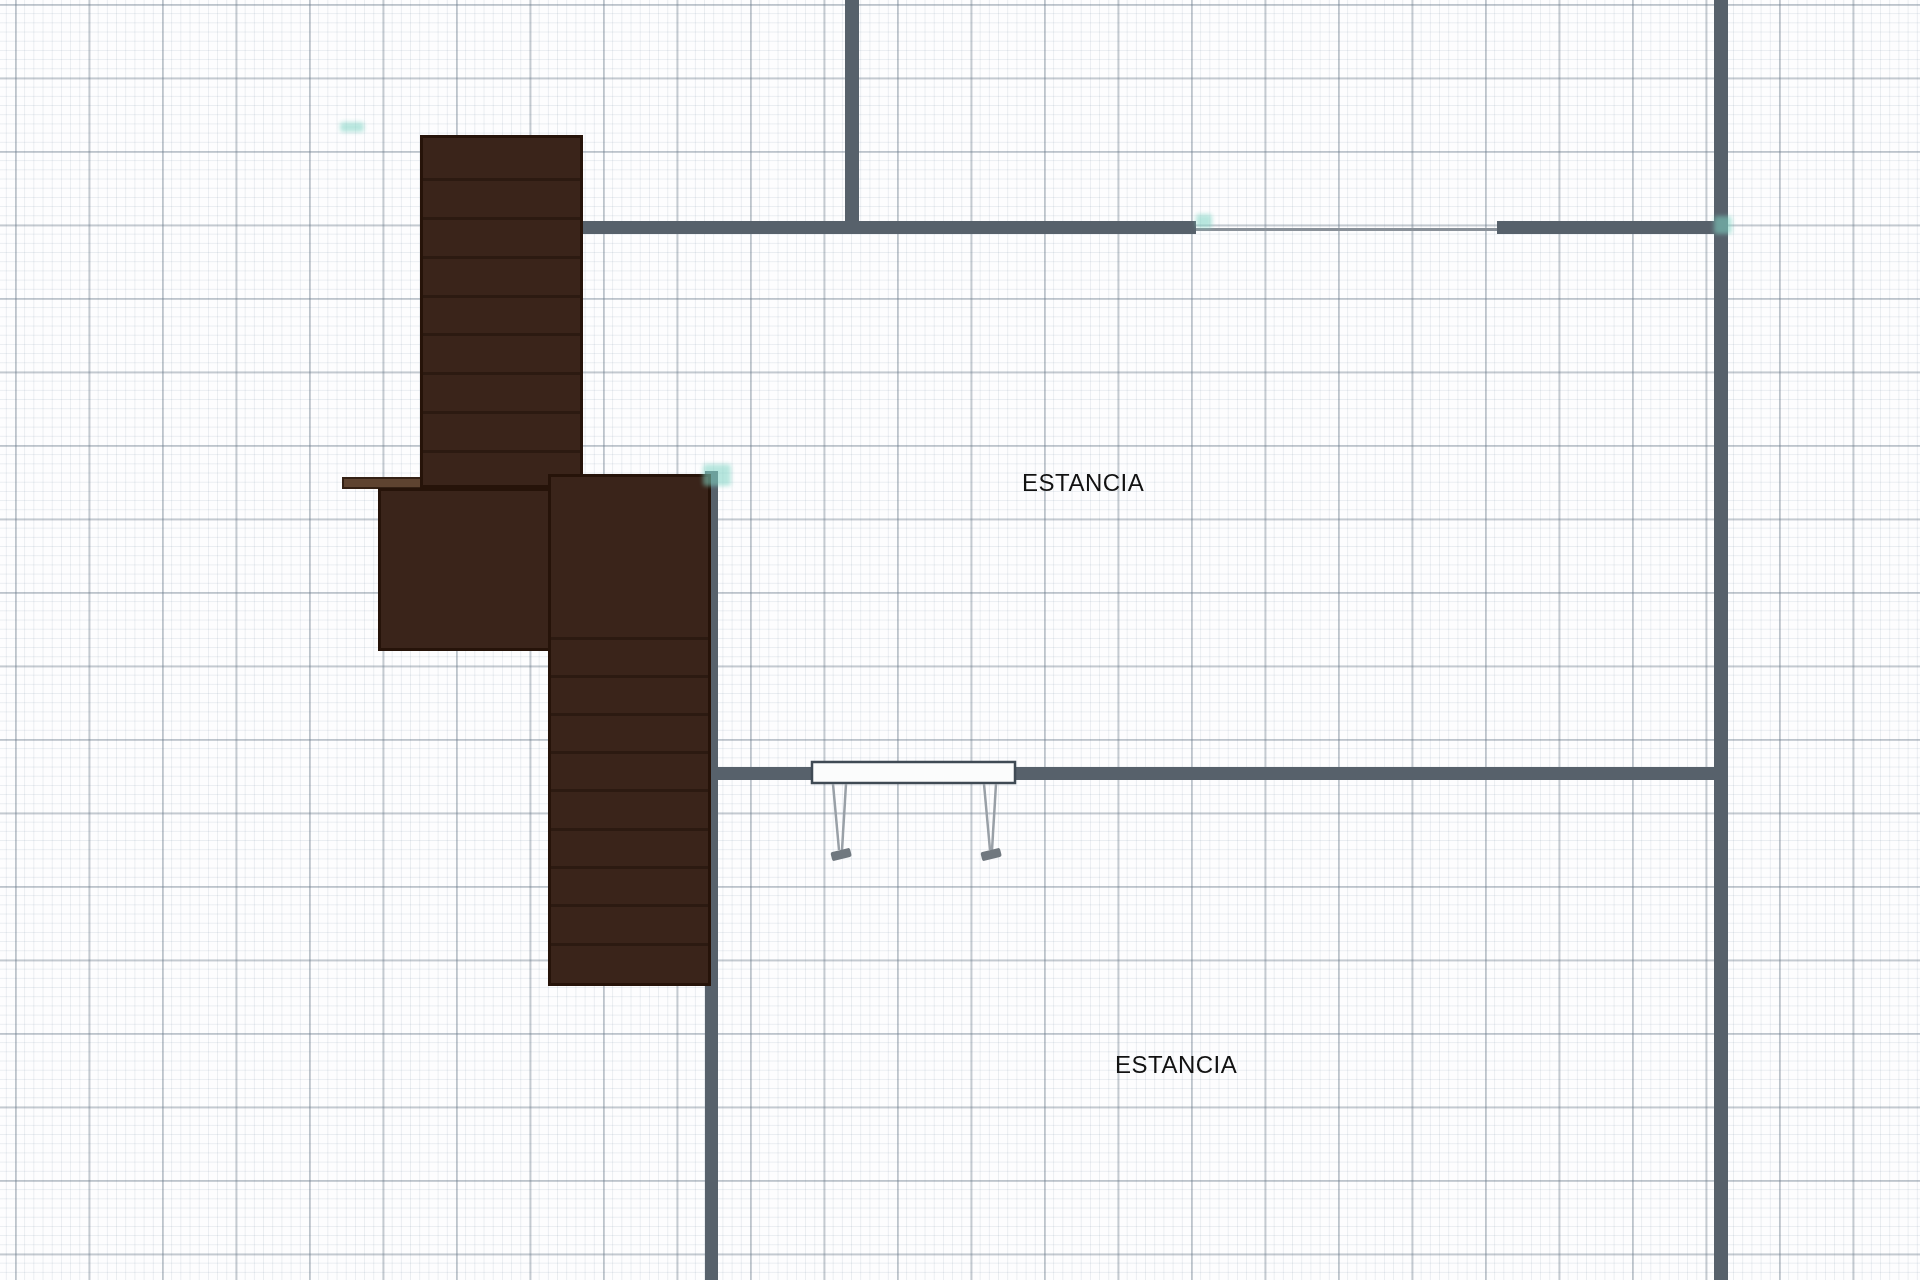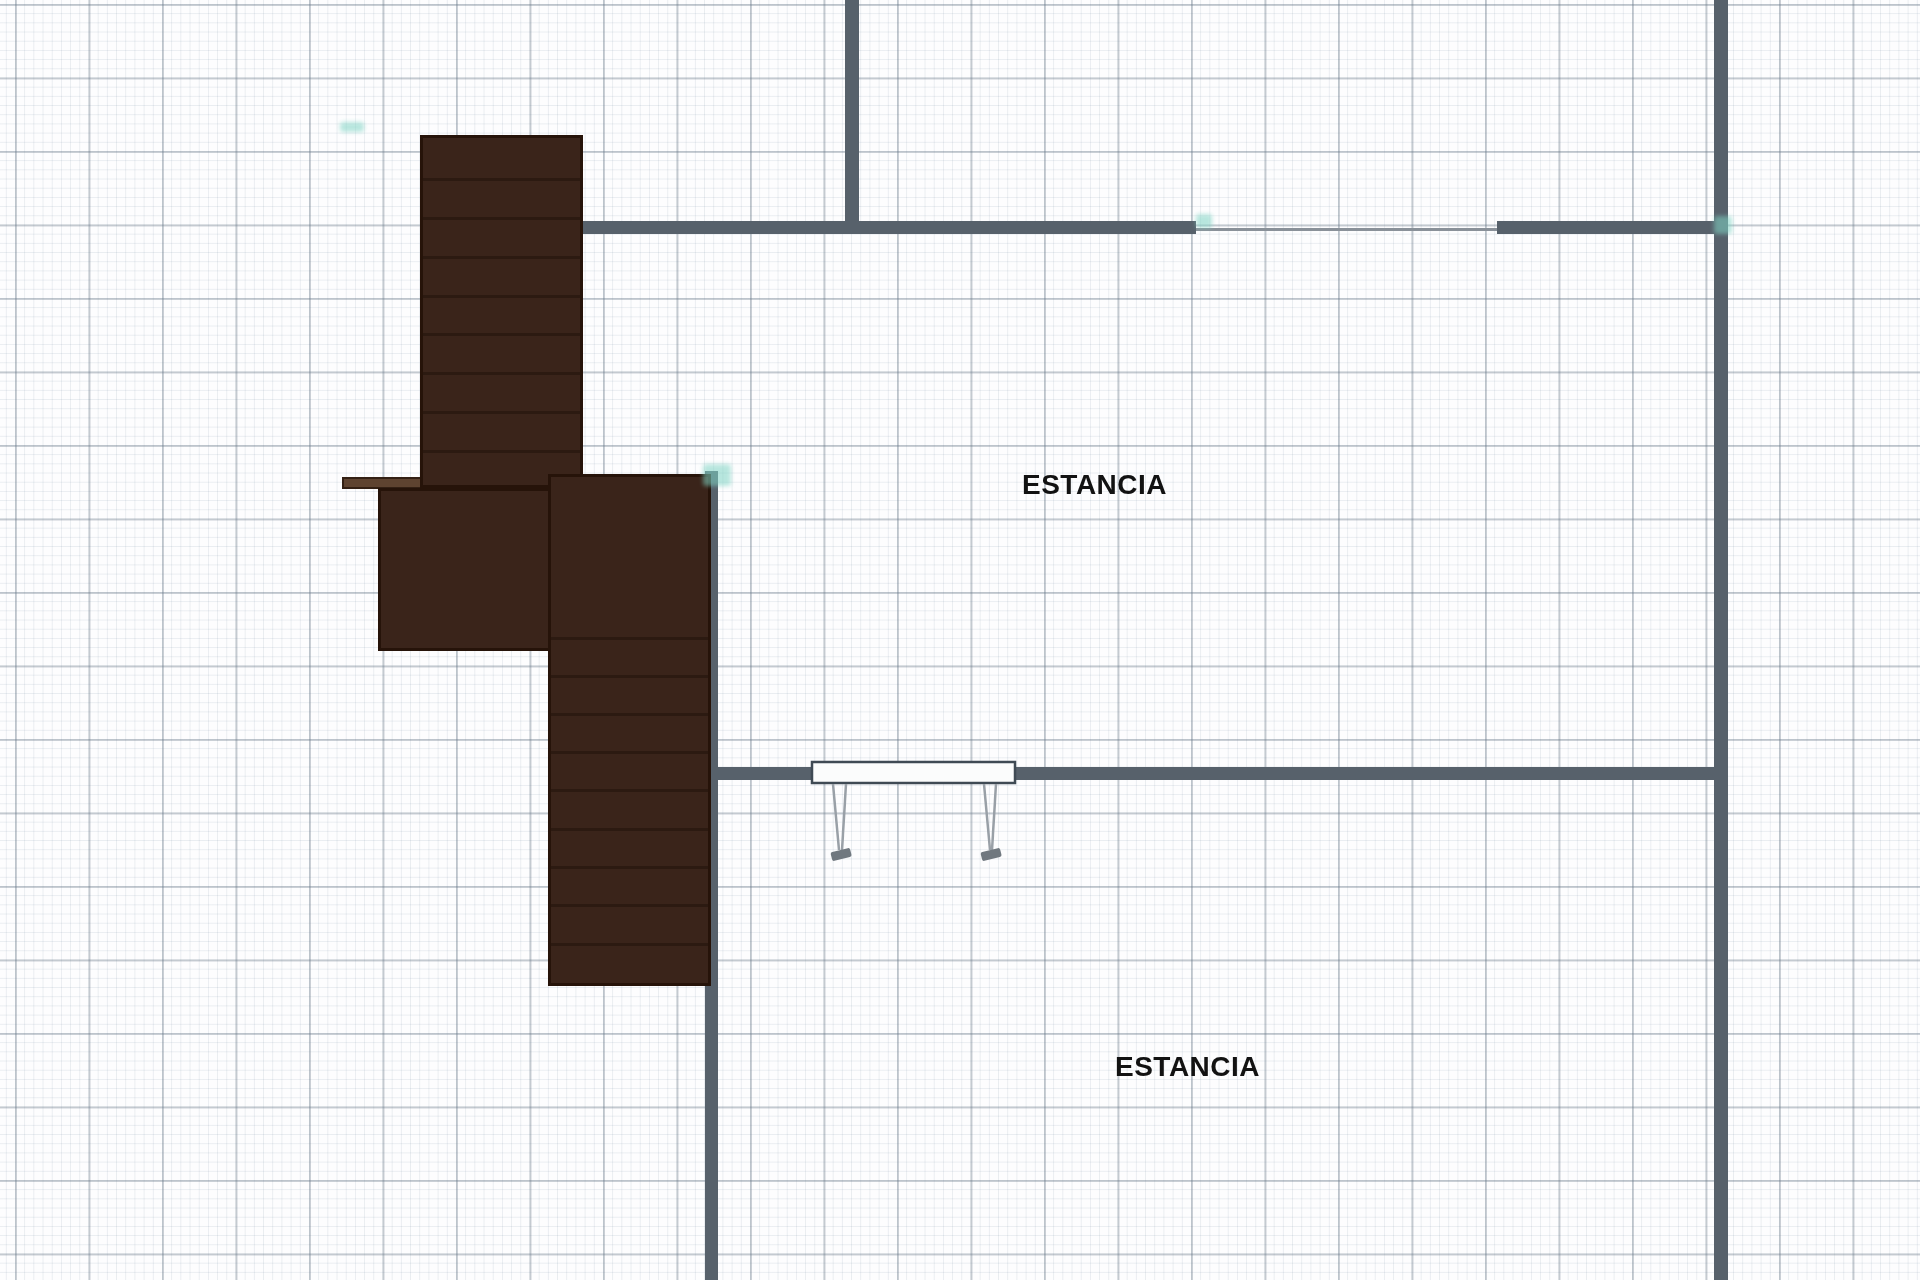--- a/index.html
+++ b/index.html
@@ -18,21 +18,21 @@
       linear-gradient(to bottom, rgba(130,150,170,0.16) 1px, transparent 1px);
     background-size:73.5px 73.5px, 73.5px 73.5px, 9.1875px 9.1875px, 9.1875px 9.1875px;
     background-position:15px 4px, 15px 4px, 15px 4px, 15px 4px;
   }
   .wall{position:absolute;}
   .opening-line{position:absolute;}
   .stair-part{position:absolute;box-sizing:border-box;}
   .tread{position:absolute;}
   .marker{position:absolute;border-radius:3px;filter:blur(2px);opacity:.55;}
   .room-label{
-    position:absolute;font-weight:bold;font-size:28px;line-height:1;
+    position:absolute;font-weight:normal;font-size:24px;line-height:1;
     letter-spacing:.5px;white-space:nowrap;
   }
   #furniture-svg{position:absolute;left:0;top:0;pointer-events:none;}
 </style>
 </head>
 <body>
 
 <div id="canvas">
     <div class="wall" style="left: 845px; top: 0px; width: 14px; height: 234px; background: rgb(87, 97, 107);"></div>
     <div class="wall" style="left: 566px; top: 221px; width: 630px; height: 13px; background: rgb(87, 97, 107);"></div>

